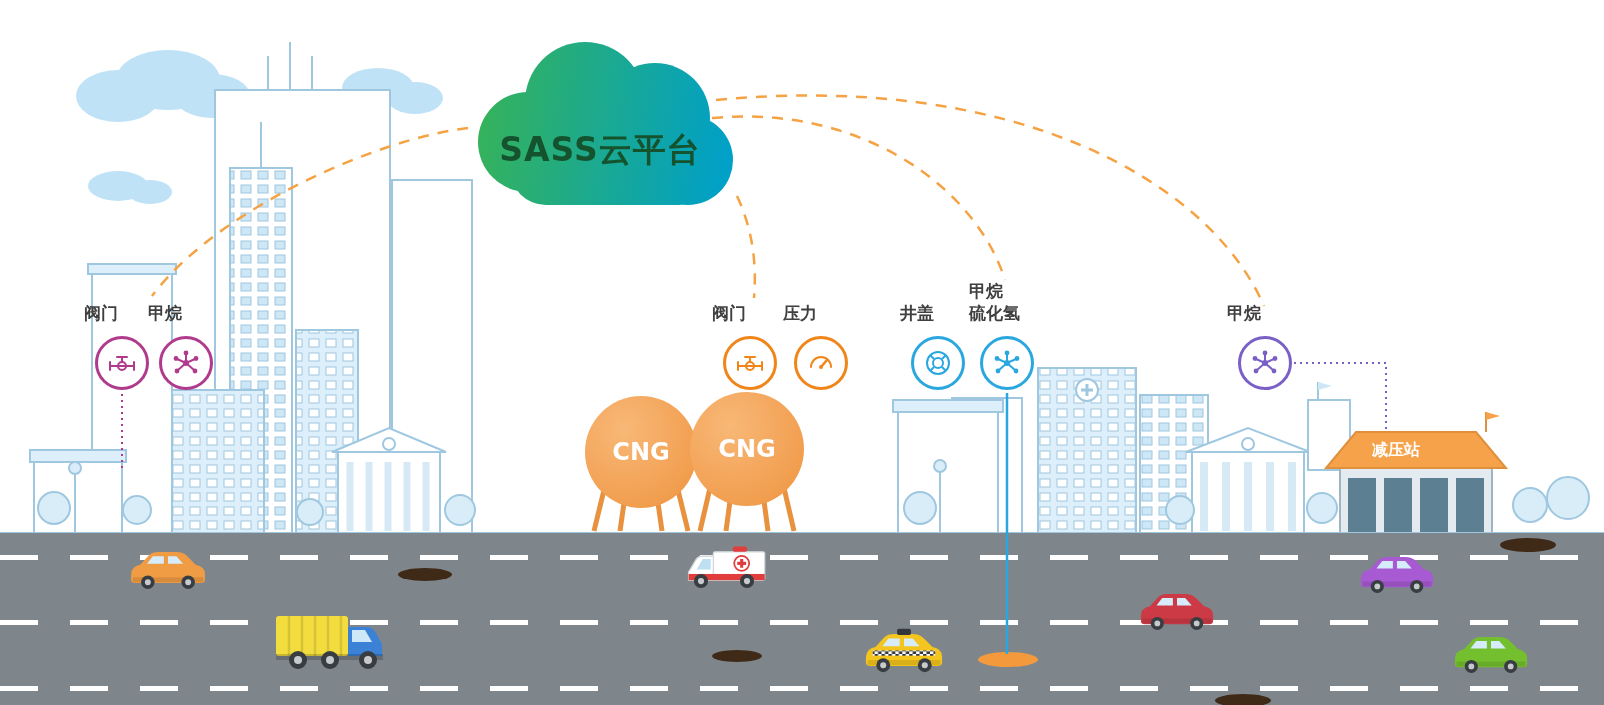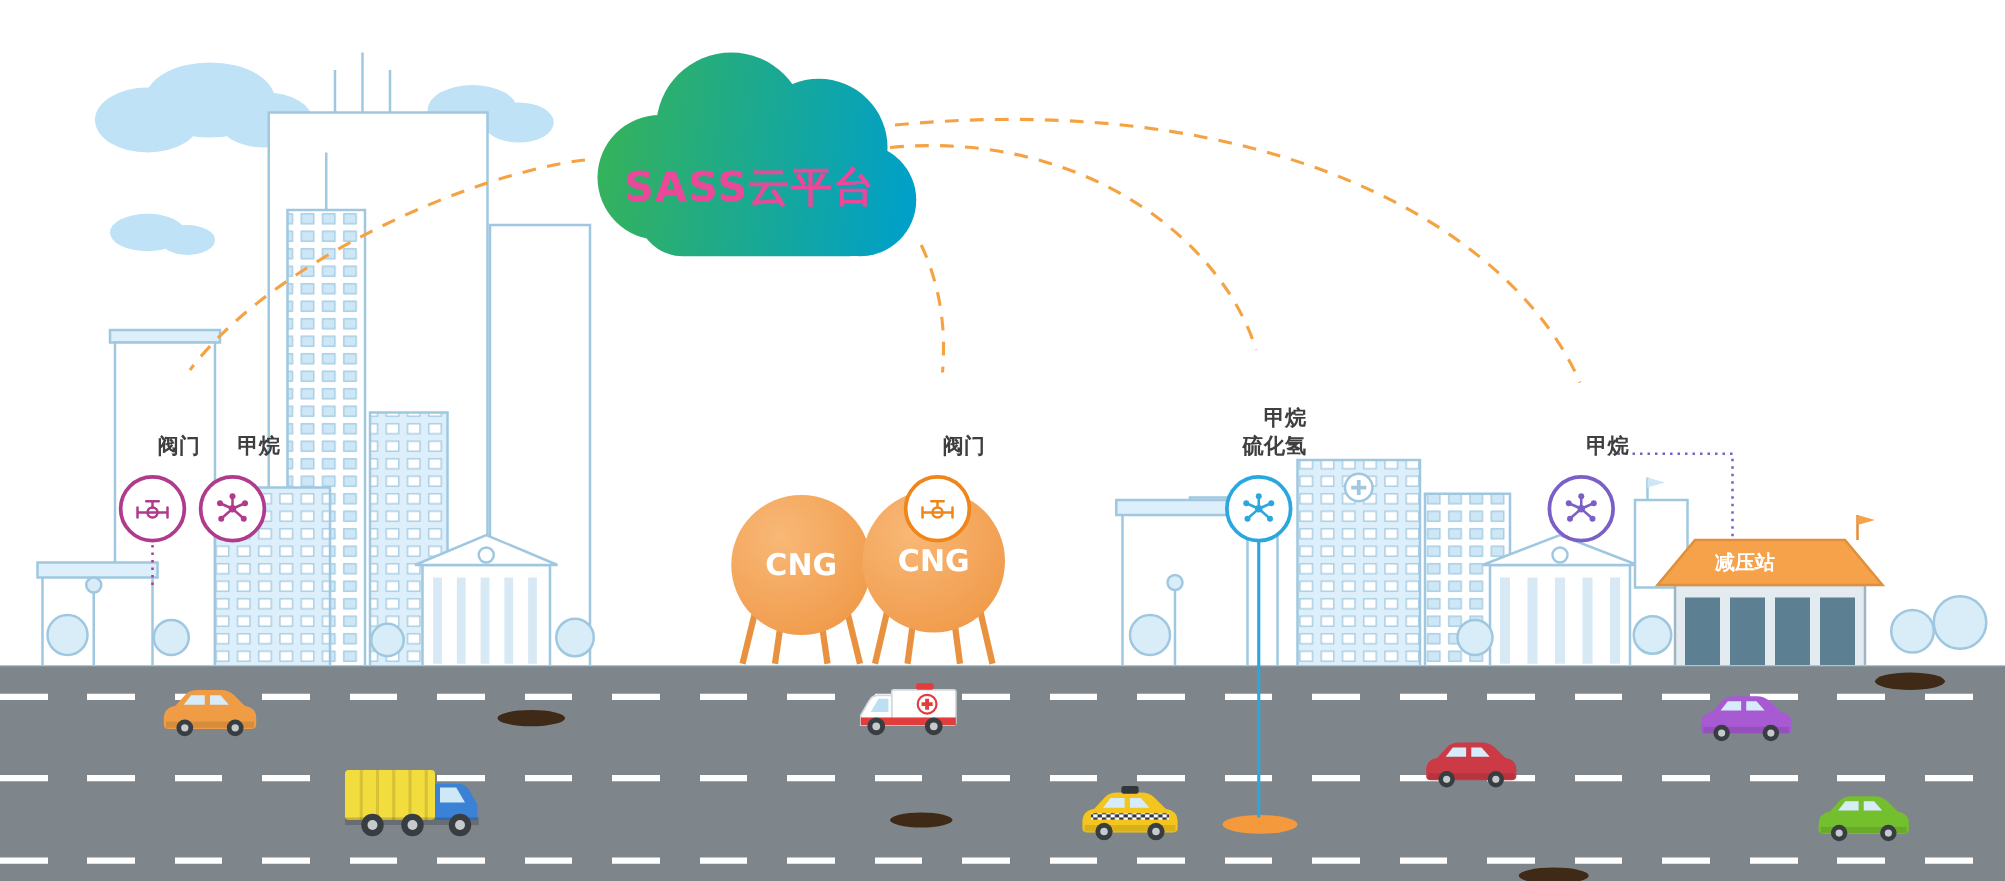--- a/index.html
+++ b/index.html
@@ -15,32 +15,32 @@
   .manhole { position:absolute; border-radius:50%; background:#3f2a18; }
   .manhole.orange { background:#f59a3c; }
 
   
   .bg-layer { z-index:1; }
   .links-layer { z-index:3; pointer-events:none; }
   .ui-layer { position:absolute; inset:0; z-index:4; pointer-events:none; }
   .vehicles-layer { position:absolute; inset:0; z-index:5; pointer-events:none; }
 
   
-  .sensor { position:absolute; width:76px; text-align:right;margin-top:44px; }
+  .sensor { position:absolute; width:76px; text-align:left; }
   .sensor .s-label { font-size:17px; font-weight:bold; color:#3f3f3f; line-height:22px; white-space:nowrap; }
   .sensor .s-circle { width:54px; height:54px; margin:12px auto 0; border:3px solid currentColor;
                       border-radius:50%; background:#fff; display:flex; align-items:center; justify-content:center; }
   .sensor .s-circle svg { width:30px; height:30px; display:block; }
   .c-magenta { color:#b03a8c; }
   .c-orange  { color:#f08519; }
   .c-blue    { color:#2ba7e0; }
   .c-purple  { color:#7a5fc7; }
 
   .cloud-label { position:absolute; left:480px; top:128px; width:240px; text-align:center;
-                 color:#ec4899; font-size:33px; font-weight:600; letter-spacing:1px; }
+                 color:#14532d; font-size:33px; font-weight:600; letter-spacing:1px; }
   .tank-label { position:absolute; width:70px; text-align:center; color:#fff; font-weight:bold; font-size:24px; }
   .station-label { position:absolute; width:80px; text-align:left; color:#fff; font-weight:bold; font-size:16px; }
 
   .vehicle { position:absolute; }
   .vehicle svg { width:100%; height:100%; display:block; }
 </style>
 </head>
 <body>
 
 <div class="scene">
@@ -237,21 +237,41 @@
     <div class="sensor c-orange" style="left:712px;top:302px">
       <div class="s-label">阀门</div>
       <div class="s-circle">
         <svg viewBox="0 0 30 30" fill="none" stroke="currentColor" stroke-width="2" stroke-linecap="round">
           <path d="M3 18 h24 M3 14 v8 M27 14 v8"></path>
             <circle cx="15" cy="18" r="4"></circle>
             <path d="M15 14 v-5 M10 9 h10"></path>
         </svg>
       </div>
     </div>
-
+    <div class="sensor c-orange" style="left:783px;top:302px">
+      <div class="s-label">压力</div>
+      <div class="s-circle">
+        <svg viewBox="0 0 30 30" fill="none" stroke="currentColor" stroke-width="2" stroke-linecap="round">
+          <path d="M5 19 a10 10 0 0 1 20 0"></path>
+          <line x1="15" y1="19" x2="21" y2="12" stroke-width="2.5"></line>
+          <circle cx="15" cy="19" r="2" fill="currentColor" stroke="none"></circle>
+        </svg>
+      </div>
+    </div>
+
+    <div class="sensor c-blue" style="left:900px;top:302px">
+      <div class="s-label">井盖</div>
+      <div class="s-circle">
+        <svg viewBox="0 0 30 30" fill="none" stroke="currentColor" stroke-width="2">
+          <circle cx="15" cy="15" r="11"></circle>
+            <circle cx="15" cy="15" r="5"></circle>
+          <path d="M7 7 l4 4 M23 7 l-4 4 M7 23 l4 -4 M23 23 l-4 -4"></path>
+        </svg>
+      </div>
+    </div>
     <div class="sensor c-blue" style="left:969px;top:280px">
       <div class="s-label">甲烷</div>
       <div class="s-label">硫化氢</div>
       <div class="s-circle">
         <svg viewBox="0 0 30 30" fill="none" stroke="currentColor" stroke-width="2">
           <line x1="15" y1="15" x2="15" y2="6"></line>
             <circle cx="15" cy="5" r="2.4" fill="currentColor" stroke="none"></circle>
           <line x1="15" y1="15" x2="24" y2="11"></line>
             <circle cx="25" cy="10.5" r="2.4" fill="currentColor" stroke="none"></circle>
           <line x1="15" y1="15" x2="23" y2="22"></line>

